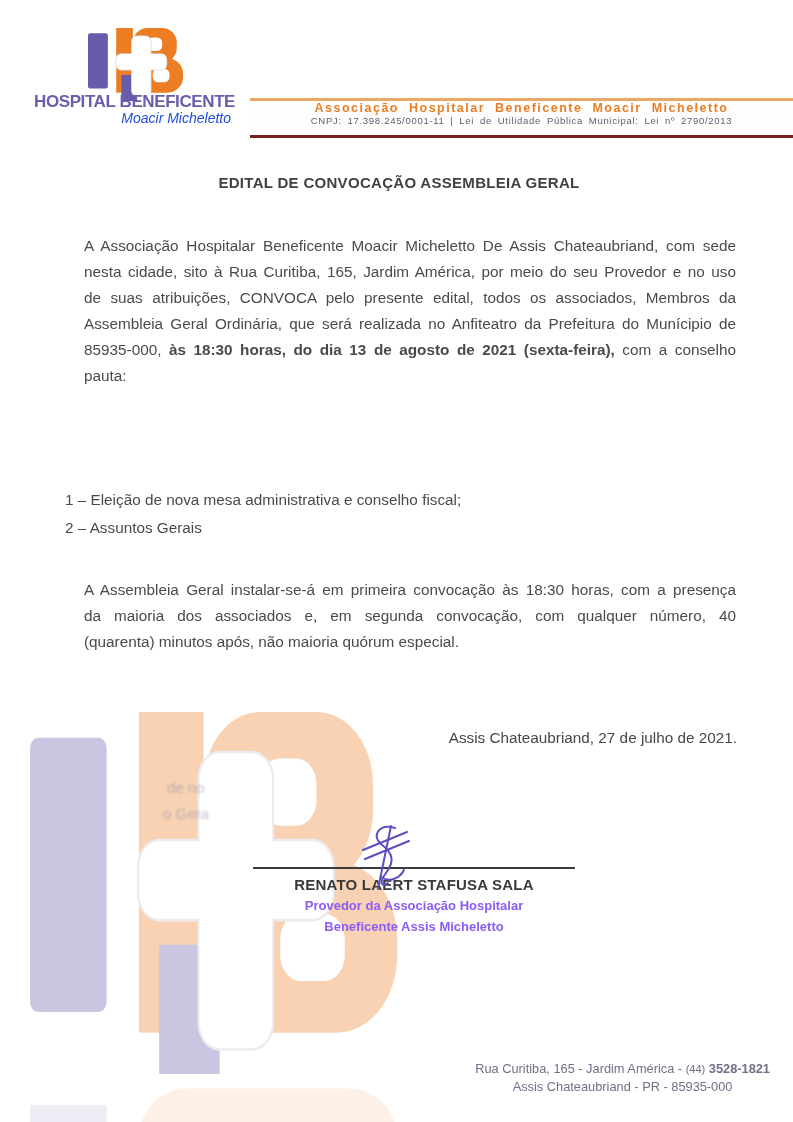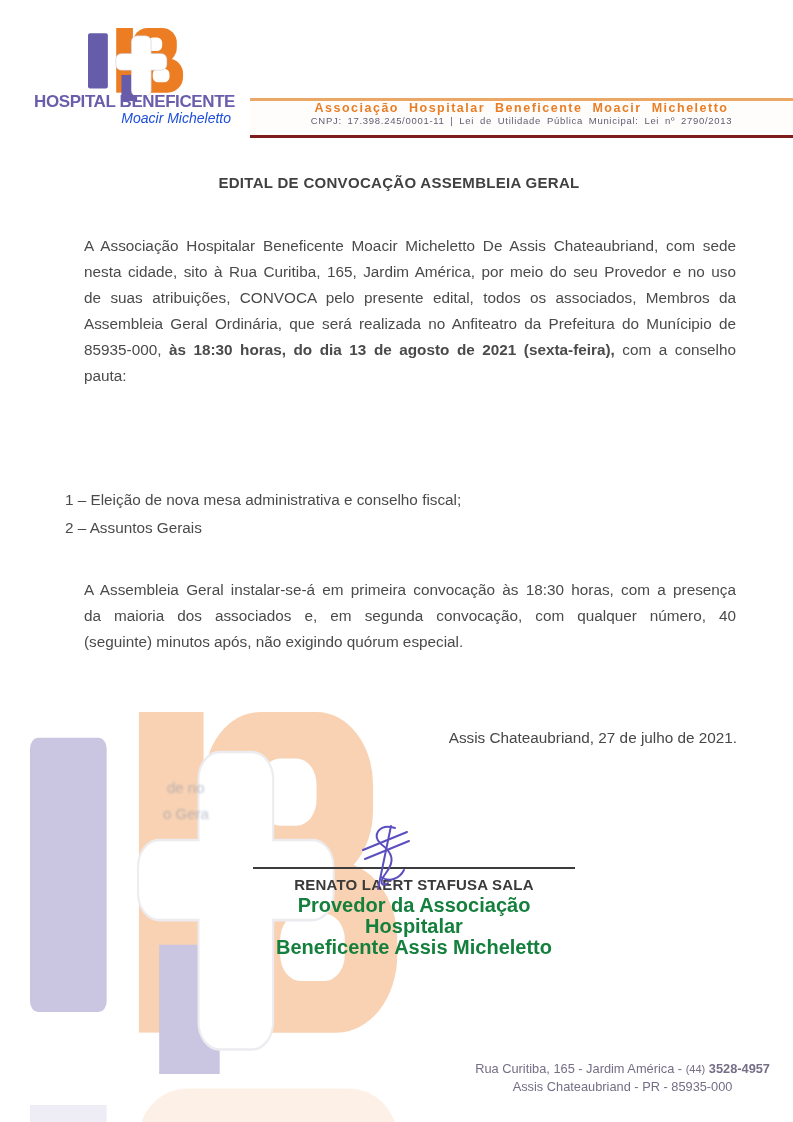--- a/index.html
+++ b/index.html
@@ -46,21 +46,21 @@
   .list { position:absolute; left:65px; width:674px; top:486px; font-size:15.3px; color:#4a4a4a; }
   .list .line { line-height:28px; text-align:left; text-align-last:auto; }
   .date-line {
     position:absolute; top:729px; right:56px;
     font-size:15.3px; color:#474747; white-space:nowrap;
   }
   
   .sig-block { position:absolute; left:253px; top:867px; width:322px; z-index:3; }
   .sig-rule { border-top:2px solid #3c3c3c; width:100%; }
   .sig-name { margin-top:5px; text-align:center; font-size:15px; font-weight:bold; color:#3a3a3a; line-height:21px; letter-spacing:0.2px; }
-  .sig-role { text-align:center; font-size:20px; font-weight:bold; color:#15803d; line-height:21px; }
+  .sig-role { text-align:center; font-size:13px; font-weight:bold; color:#8b5cf6; line-height:21px; }
   .sig-scribble { position:absolute; left:355px; top:823px; z-index:4; }
   
   .footer {
     position:absolute; right:23px; top:1060px; text-align:center;
     font-size:12.8px; color:#756e86; line-height:18px; white-space:nowrap;
   }
   .footer .small { font-size:11px; }
   .footer .b { font-weight:bold; }
   
   .watermark { position:absolute; left:30px; top:712px; z-index:0; opacity:0.34; }
@@ -134,21 +134,21 @@
       </div>
 
     <div class="list">
         <div class="line"><span>1 – Eleição de nova mesa administrativa e conselho fiscal;</span></div>
         <div class="line last"><span>2 – Assuntos Gerais</span></div>
       </div>
 
     <div class="para p2">
         <div class="line"><span>A Assembleia Geral instalar-se-á em primeira convocação às 18:30 horas, com a presença</span></div>
         <div class="line"><span>da maioria dos associados e, em segunda convocação, com qualquer número, 40</span></div>
-        <div class="line last"><span>(seguinte) minutos após, não exigindo quórum especial.</span></div>
+        <div class="line last"><span>(quarenta) minutos após, não maioria quórum especial.</span></div>
       </div>
 
     <div class="date-line">Assis Chateaubriand, 27 de julho de 2021.</div>
 
     <svg class="sig-scribble" width="56" height="68" viewBox="0 0 56 68">
       <g fill="none" stroke="#5b4fc0" stroke-width="2" stroke-linecap="round">
         <path d="M 40 5 C 24 0 16 13 26 21 C 38 30 40 38 31 50 C 24 59 26 65 33 60"></path>
         <path d="M 36 3 L 23 66"></path>
         <path d="M 8 27 L 52 9"></path>
         <path d="M 10 36 L 54 18"></path>
@@ -156,18 +156,18 @@
       </g>
     </svg>
     <div class="sig-block">
       <div class="sig-rule"></div>
       <div class="sig-name">RENATO LAERT STAFUSA SALA</div>
       <div class="sig-role">Provedor da Associação Hospitalar</div>
       <div class="sig-role">Beneficente Assis Micheletto</div>
     </div>
 
     <div class="footer">
-      <div><span>Rua Curitiba, 165 - Jardim América - </span><span class="small">(44)</span><span class="b"> 3528-4957</span></div>
+      <div><span>Rua Curitiba, 165 - Jardim América - </span><span class="small">(44)</span><span class="b"> 3528-1821</span></div>
       <div><span>Assis Chateaubriand - PR - 85935-000</span></div>
     </div>
 
   </div>
 </div>
 
 </body></html>

